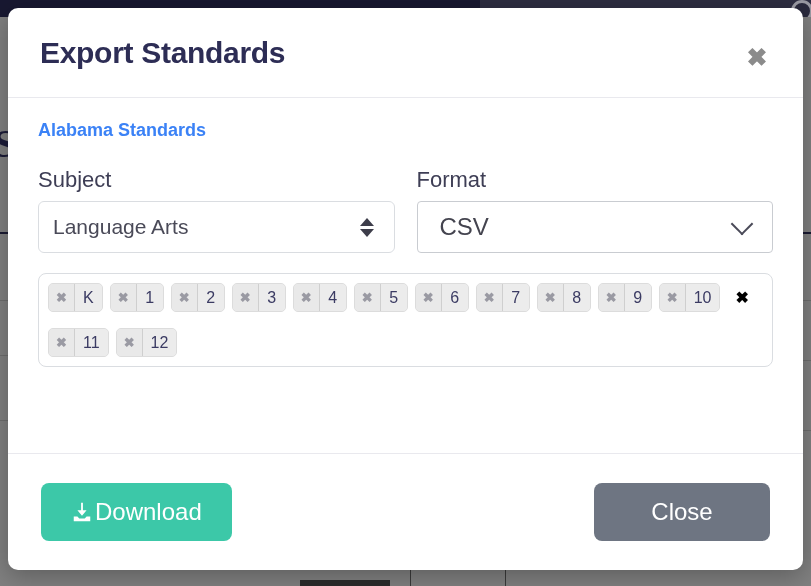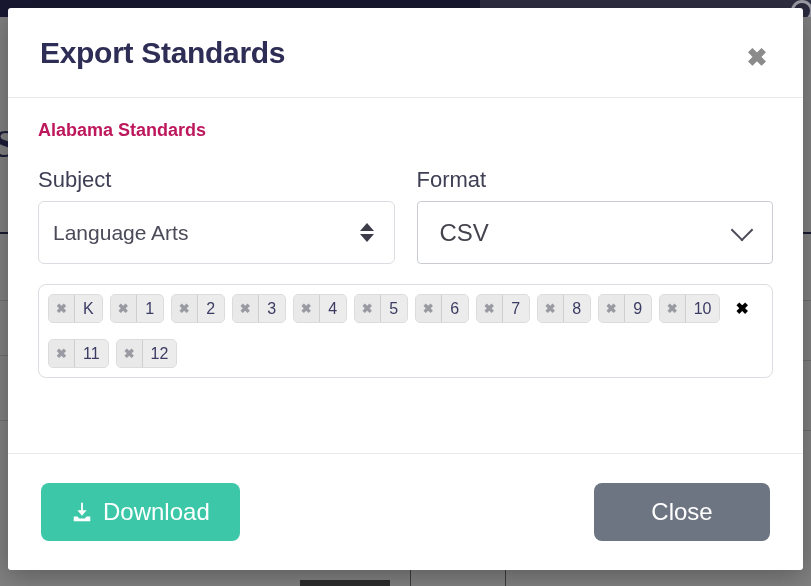--- a/index.html
+++ b/index.html
@@ -70,21 +70,21 @@
   .bg-table-bar {
     position: absolute; left: 300px; top: 580px; width: 90px; height: 6px; background: #2c2c2c;
   }
 
   
   .modal {
     position: absolute;
     left: 8px; top: 8px;
     width: 795px; height: 562px;
     background: #ffffff;
-    border-radius: 3px;
+    border-radius: 10px;
     overflow: hidden;
     box-shadow: 0 6px 26px rgba(0,0,0,.28);
   }
 
   .modal-header {
     position: relative;
     height: 89px;
     padding: 0 32px;
     display: flex; align-items: center;
   }
@@ -111,21 +111,21 @@
 
   .modal-body {
     padding: 22px 20px 0 20px;
     height: 355px;
     position: relative;
   }
 
   .section-subtitle {
     font-size: 18px;
     font-weight: 700;
-    color: #be185d;
+    color: #3b82f6;
     margin: 0 0 0 10px;
     padding-top: 0px;
   }
 
   .field-row {
     display: flex;
     margin-top: 26px;
     padding: 0 10px;
     gap: 22px;
   }
@@ -133,21 +133,21 @@
 
   .field-label {
     display: block;
     font-size: 22px;
     color: #3e3e55;
     margin-bottom: 8px;
   }
 
   .select-box {
     width: 100%;
-    height: 63px;
+    height: 52px;
     border: 1px solid #dadde1;
     border-radius: 6px;
     background: #ffffff;
     display: flex;
     align-items: center;
     padding: 0 14px;
     position: relative;
     cursor: pointer;
   }
   .select-box.fmt { border-color: #c9ccd1; border-radius: 4px; }
@@ -239,21 +239,21 @@
     justify-content: space-between;
     padding: 0 33px;
   }
   .btn {
     border: none;
     border-radius: 8px;
     font-family: "Liberation Sans", sans-serif;
     cursor: pointer;
     color: #ffffff;
     display: inline-flex; align-items: center; justify-content: center;
-    gap: 10px;
+    gap: 2px;
     text-align: right;
   }
   .btn-download {
     background: #3cc8a8;
     height: 58px;
     padding: 0 30px;
     font-size: 24px;
   }
   .btn-close {
     background: #6e7582;

